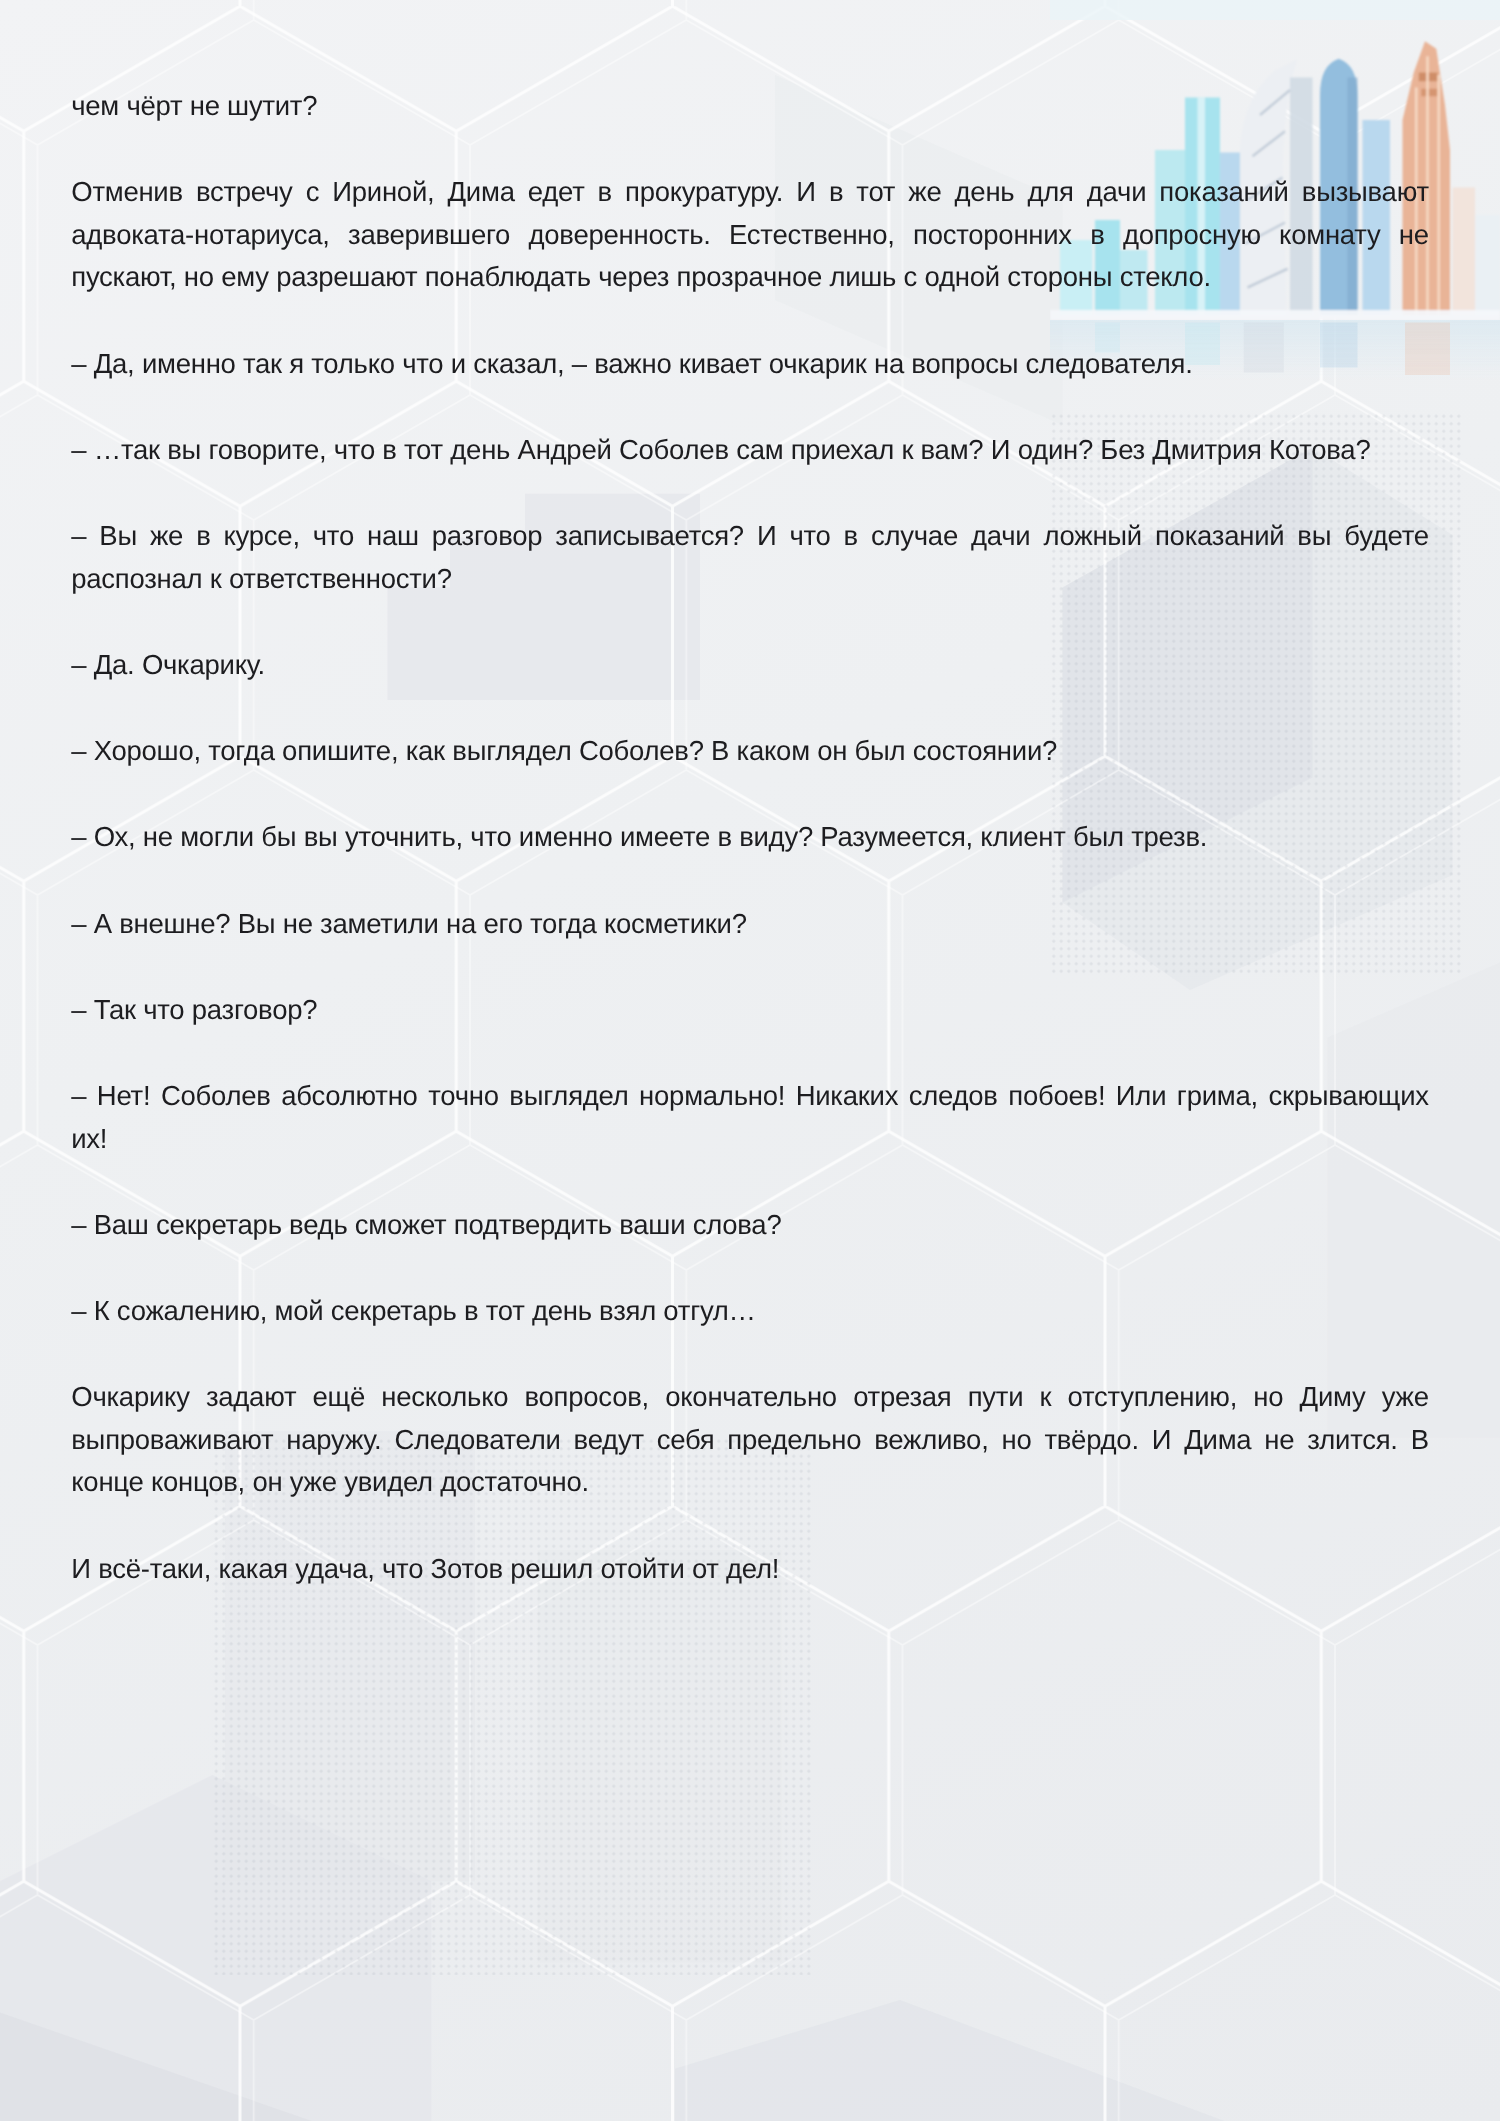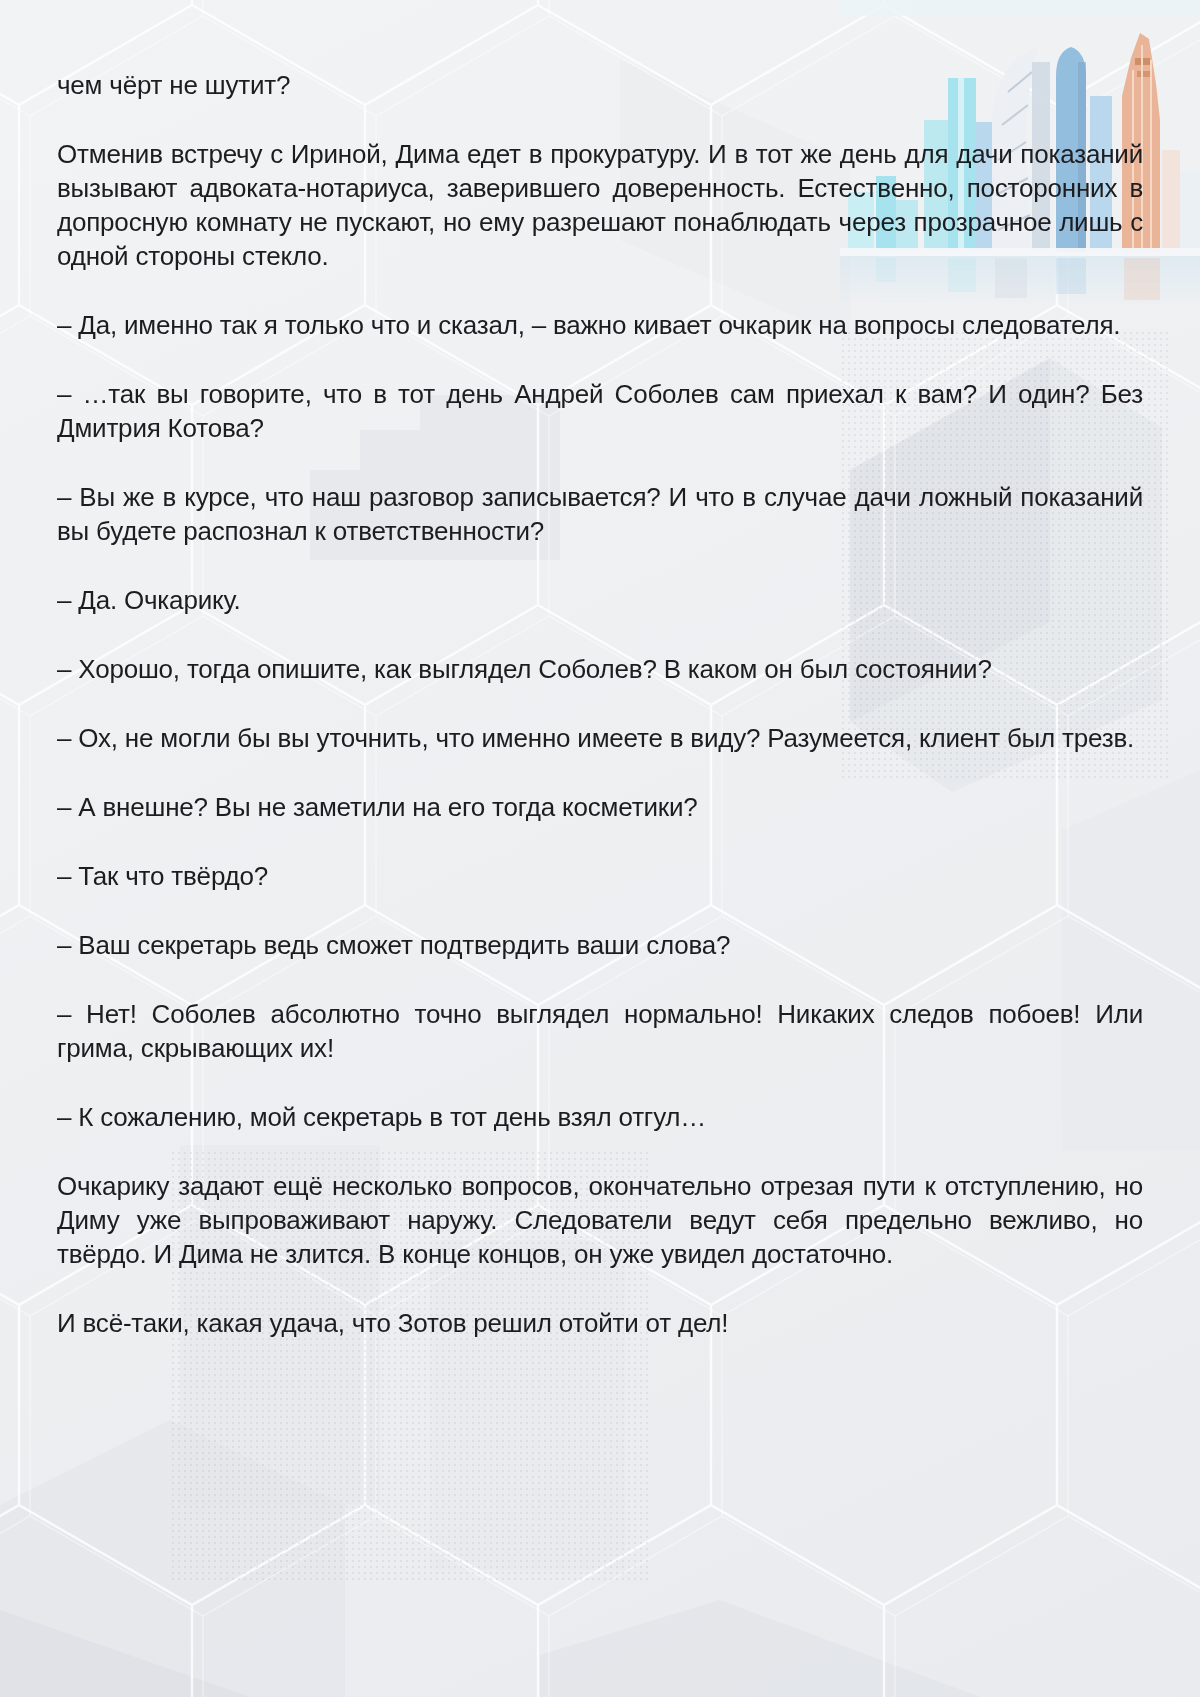--- a/index.html
+++ b/index.html
@@ -16,21 +16,21 @@
     background-size: 6px 6px;
     opacity: .55;
     pointer-events: none;
   }
   #dots1 { left: 840px; top: 330px; width: 330px; height: 450px; }
   #dots2 { left: 170px; top: 1150px; width: 480px; height: 430px; }
   #skyline { position: absolute; left: 840px; top: 0; }
   .text-content {
     position: absolute; left: 57px; top: 68px; width: 1086px;
     color: #1d1d20;
-    font-size: 26px; line-height: 34px; letter-spacing: -0.2px;
+    font-size: 22px; line-height: 34px; letter-spacing: -0.2px;
     text-align: justify;
   }
   .text-content p { margin: 0 0 35px 0; }
   .text-content p:last-child { margin-bottom: 12px; }
 </style>
 </head>
 <body>
 
 <svg class="bg" width="1200" height="1697" viewBox="0 0 1200 1697" aria-hidden="true">
   <defs>
@@ -119,19 +119,19 @@
 <div class="text-content">
   <p>чем чёрт не шутит?</p>
   <p>Отменив встречу с Ириной, Дима едет в прокуратуру. И в тот же день для дачи показаний вызывают адвоката-нотариуса, заверившего доверенность.  Естественно, посторонних в допросную комнату не пускают, но ему разрешают понаблюдать через прозрачное лишь с одной стороны стекло.</p>
   <p>– Да, именно так я только что и сказал, – важно кивает очкарик на вопросы следователя.</p>
   <p>– …так вы говорите, что в тот день Андрей Соболев сам приехал к вам? И один? Без Дмитрия Котова?</p>
   <p>– Вы же в курсе, что наш разговор записывается? И что в случае дачи ложный показаний вы будете распознал к ответственности?</p>
   <p>– Да. Очкарику.</p>
   <p>– Хорошо, тогда опишите, как выглядел Соболев? В каком он был состоянии?</p>
   <p>– Ох, не могли бы вы уточнить, что именно имеете в виду? Разумеется, клиент был трезв.</p>
   <p>– А внешне? Вы не заметили на его тогда косметики?</p>
-  <p>– Так что твёрдо?</p>
+  <p>– Так что разговор?</p>
+  <p>– Нет! Соболев абсолютно точно выглядел нормально! Никаких следов побоев! Или грима, скрывающих их!</p>
   <p>– Ваш секретарь ведь сможет подтвердить ваши слова?</p>
-  <p>– Нет! Соболев абсолютно точно выглядел нормально! Никаких следов побоев! Или грима, скрывающих их!</p>
   <p>– К сожалению, мой секретарь в тот день взял отгул…</p>
   <p>Очкарику задают ещё несколько вопросов, окончательно отрезая пути к отступлению, но Диму уже выпроваживают наружу. Следователи ведут себя предельно вежливо, но твёрдо. И Дима не злится. В конце концов, он уже увидел достаточно.</p>
   <p>И всё-таки, какая удача, что Зотов решил отойти от дел!</p>
 </div>
 
 </body></html>

